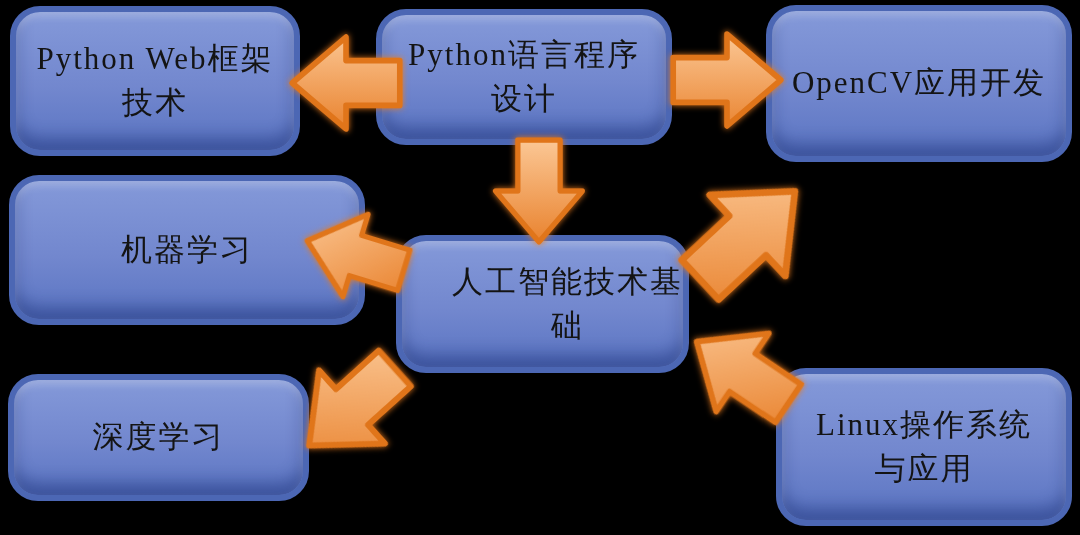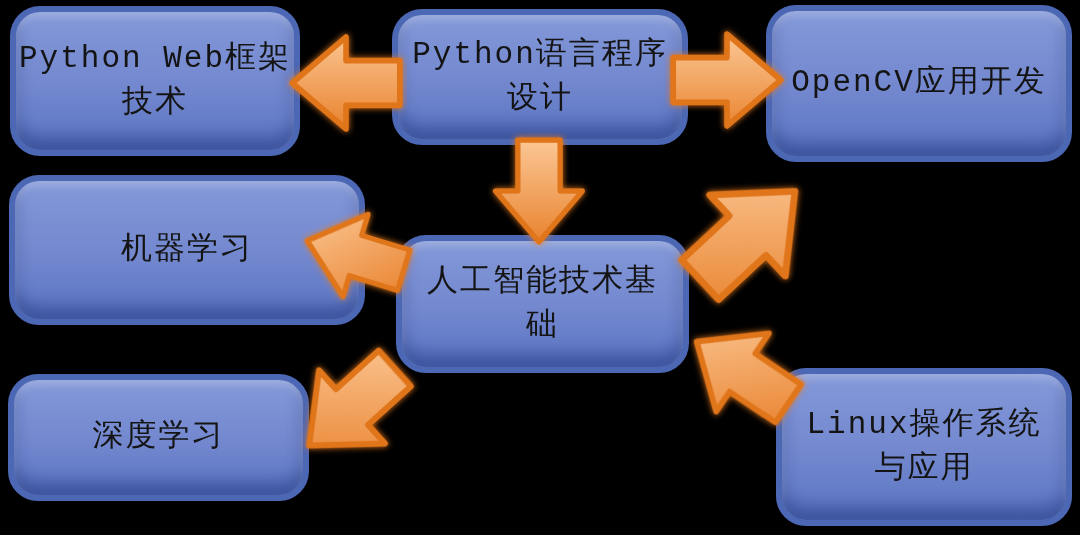--- a/index.html
+++ b/index.html
@@ -1,19 +1,19 @@
 <!DOCTYPE html>
 <html style="--background: #000000; --node-fill-light: #8499d9; --node-fill-dark: #5a74c2; --node-border: #4c67b4; --node-text: #141414; --arrow-fill-light: #fbc795; --arrow-fill-dark: #e9832f; --arrow-border: #e0751a;"><head>
 <meta charset="utf-8">
 <style>
   html,body{margin:0;padding:0;background:#000;}
   .canvas{
     position:relative;width:1080px;height:535px;overflow:hidden;
     background:var(--background,#000000);
-    font-family:Liberation Mono, monospace;
+    font-family:Liberation Serif, serif;
   }
   .node{
     position:absolute;box-sizing:border-box;
     display:flex;align-items:center;justify-content:center;
     border-radius:30px;
     border:6px solid var(--node-border,#4c67b4);
     background:linear-gradient(180deg,var(--node-fill-light,#8499d9) 0%,#7287ce 55%,var(--node-fill-dark,#5a74c2) 100%);
     box-shadow:inset 0 -12px 16px rgba(22,42,110,.45), inset 0 4px 8px rgba(255,255,255,.28);
   }
   .node-label{
@@ -64,34 +64,34 @@
           <stop offset="1" style="stop-color:var(--arrow-fill-dark,#e9832f)"></stop>
       </linearGradient>
     </defs>
   </svg>
 
   <div class="node" style="left:10px;top:6px;width:290px;height:150px;">
     <span class="node-label">Python Web框架
 技术</span>
   </div>
 
-  <div class="node" style="left:392px;top:9px;width:296px;height:136px;align-items:center;">
+  <div class="node" style="left:376px;top:9px;width:296px;height:136px;align-items:center;">
     <span class="node-label">Python语言程序
 设计</span>
   </div>
 
   <div class="node" style="left:766px;top:5px;width:306px;height:157px;">
     <span class="node-label">OpenCV应用开发</span>
   </div>
 
   <div class="node" style="left:9px;top:175px;width:356px;height:150px;">
     <span class="node-label">机器学习</span>
   </div>
 
-  <div class="node" style="left:396px;top:235px;width:293px;height:138px;">
+  <div class="node" style="left:396px;top:235px;width:293px;height:138px;justify-content:flex-end;">
     <span class="node-label">人工智能技术基
 础</span>
   </div>
 
   <div class="node" style="left:8px;top:374px;width:301px;height:127px;">
     <span class="node-label">深度学习</span>
   </div>
 
   <div class="node" style="left:776px;top:368px;width:296px;height:158px;">
     <span class="node-label">Linux操作系统

